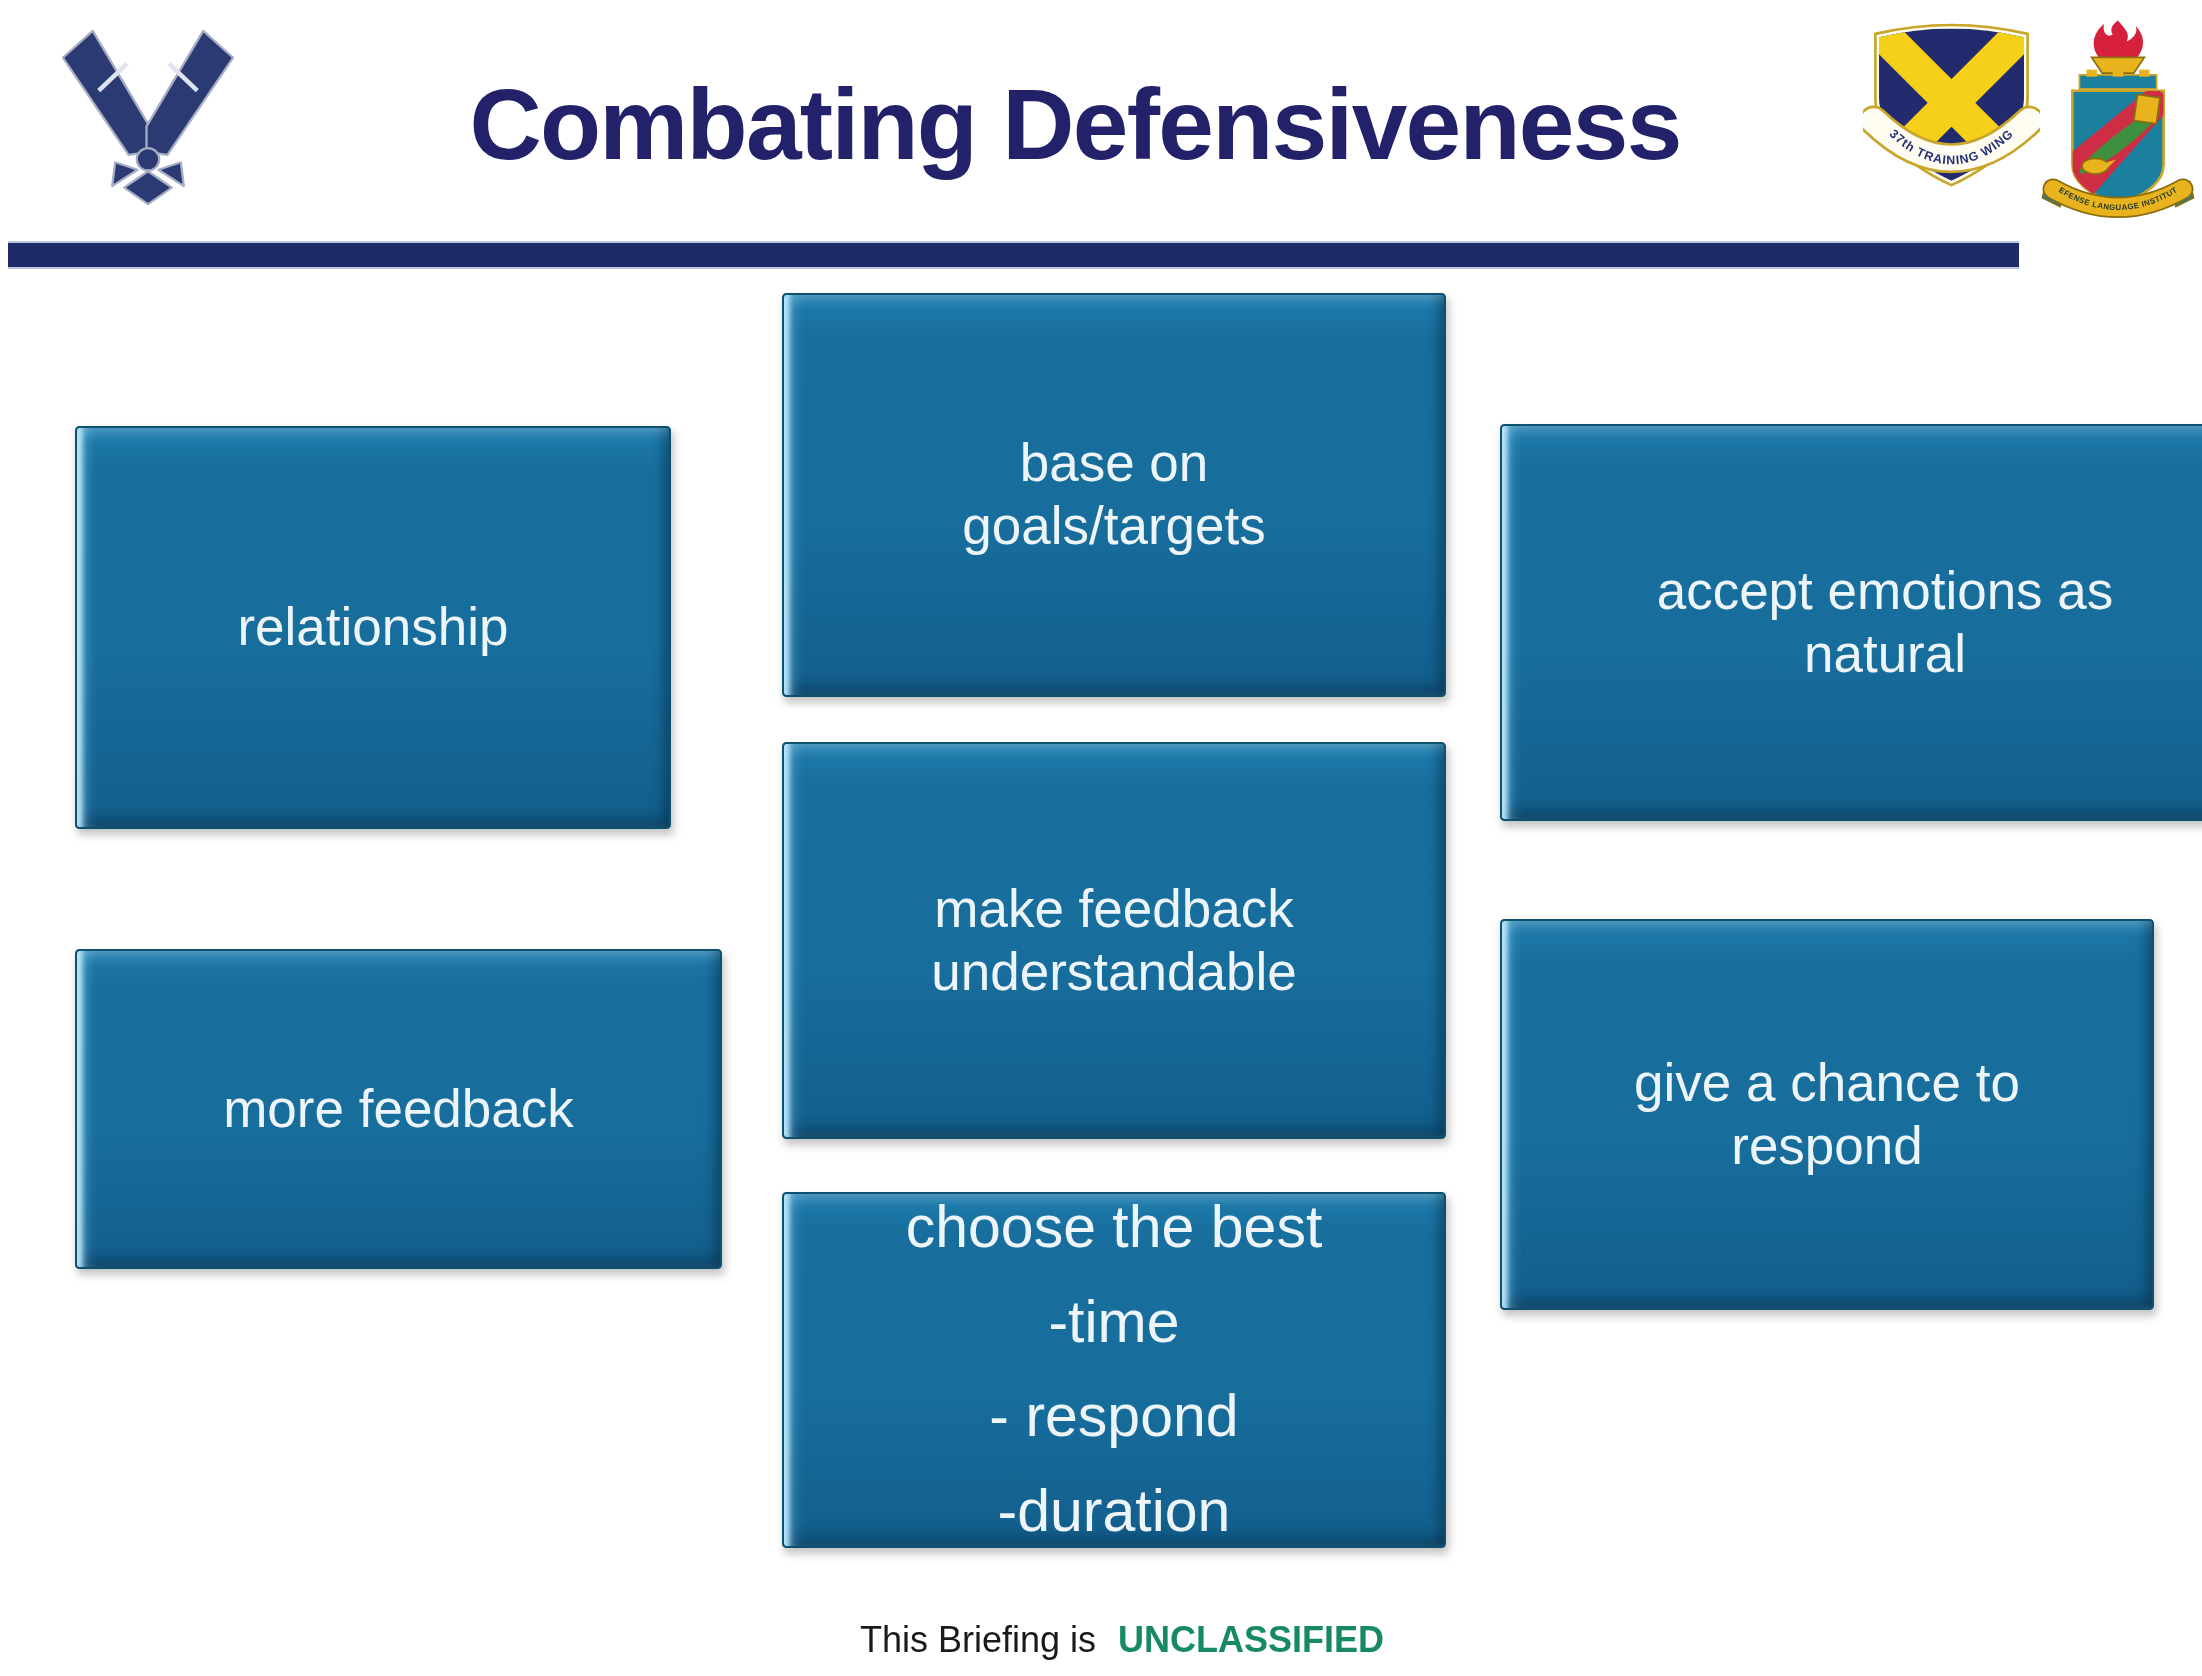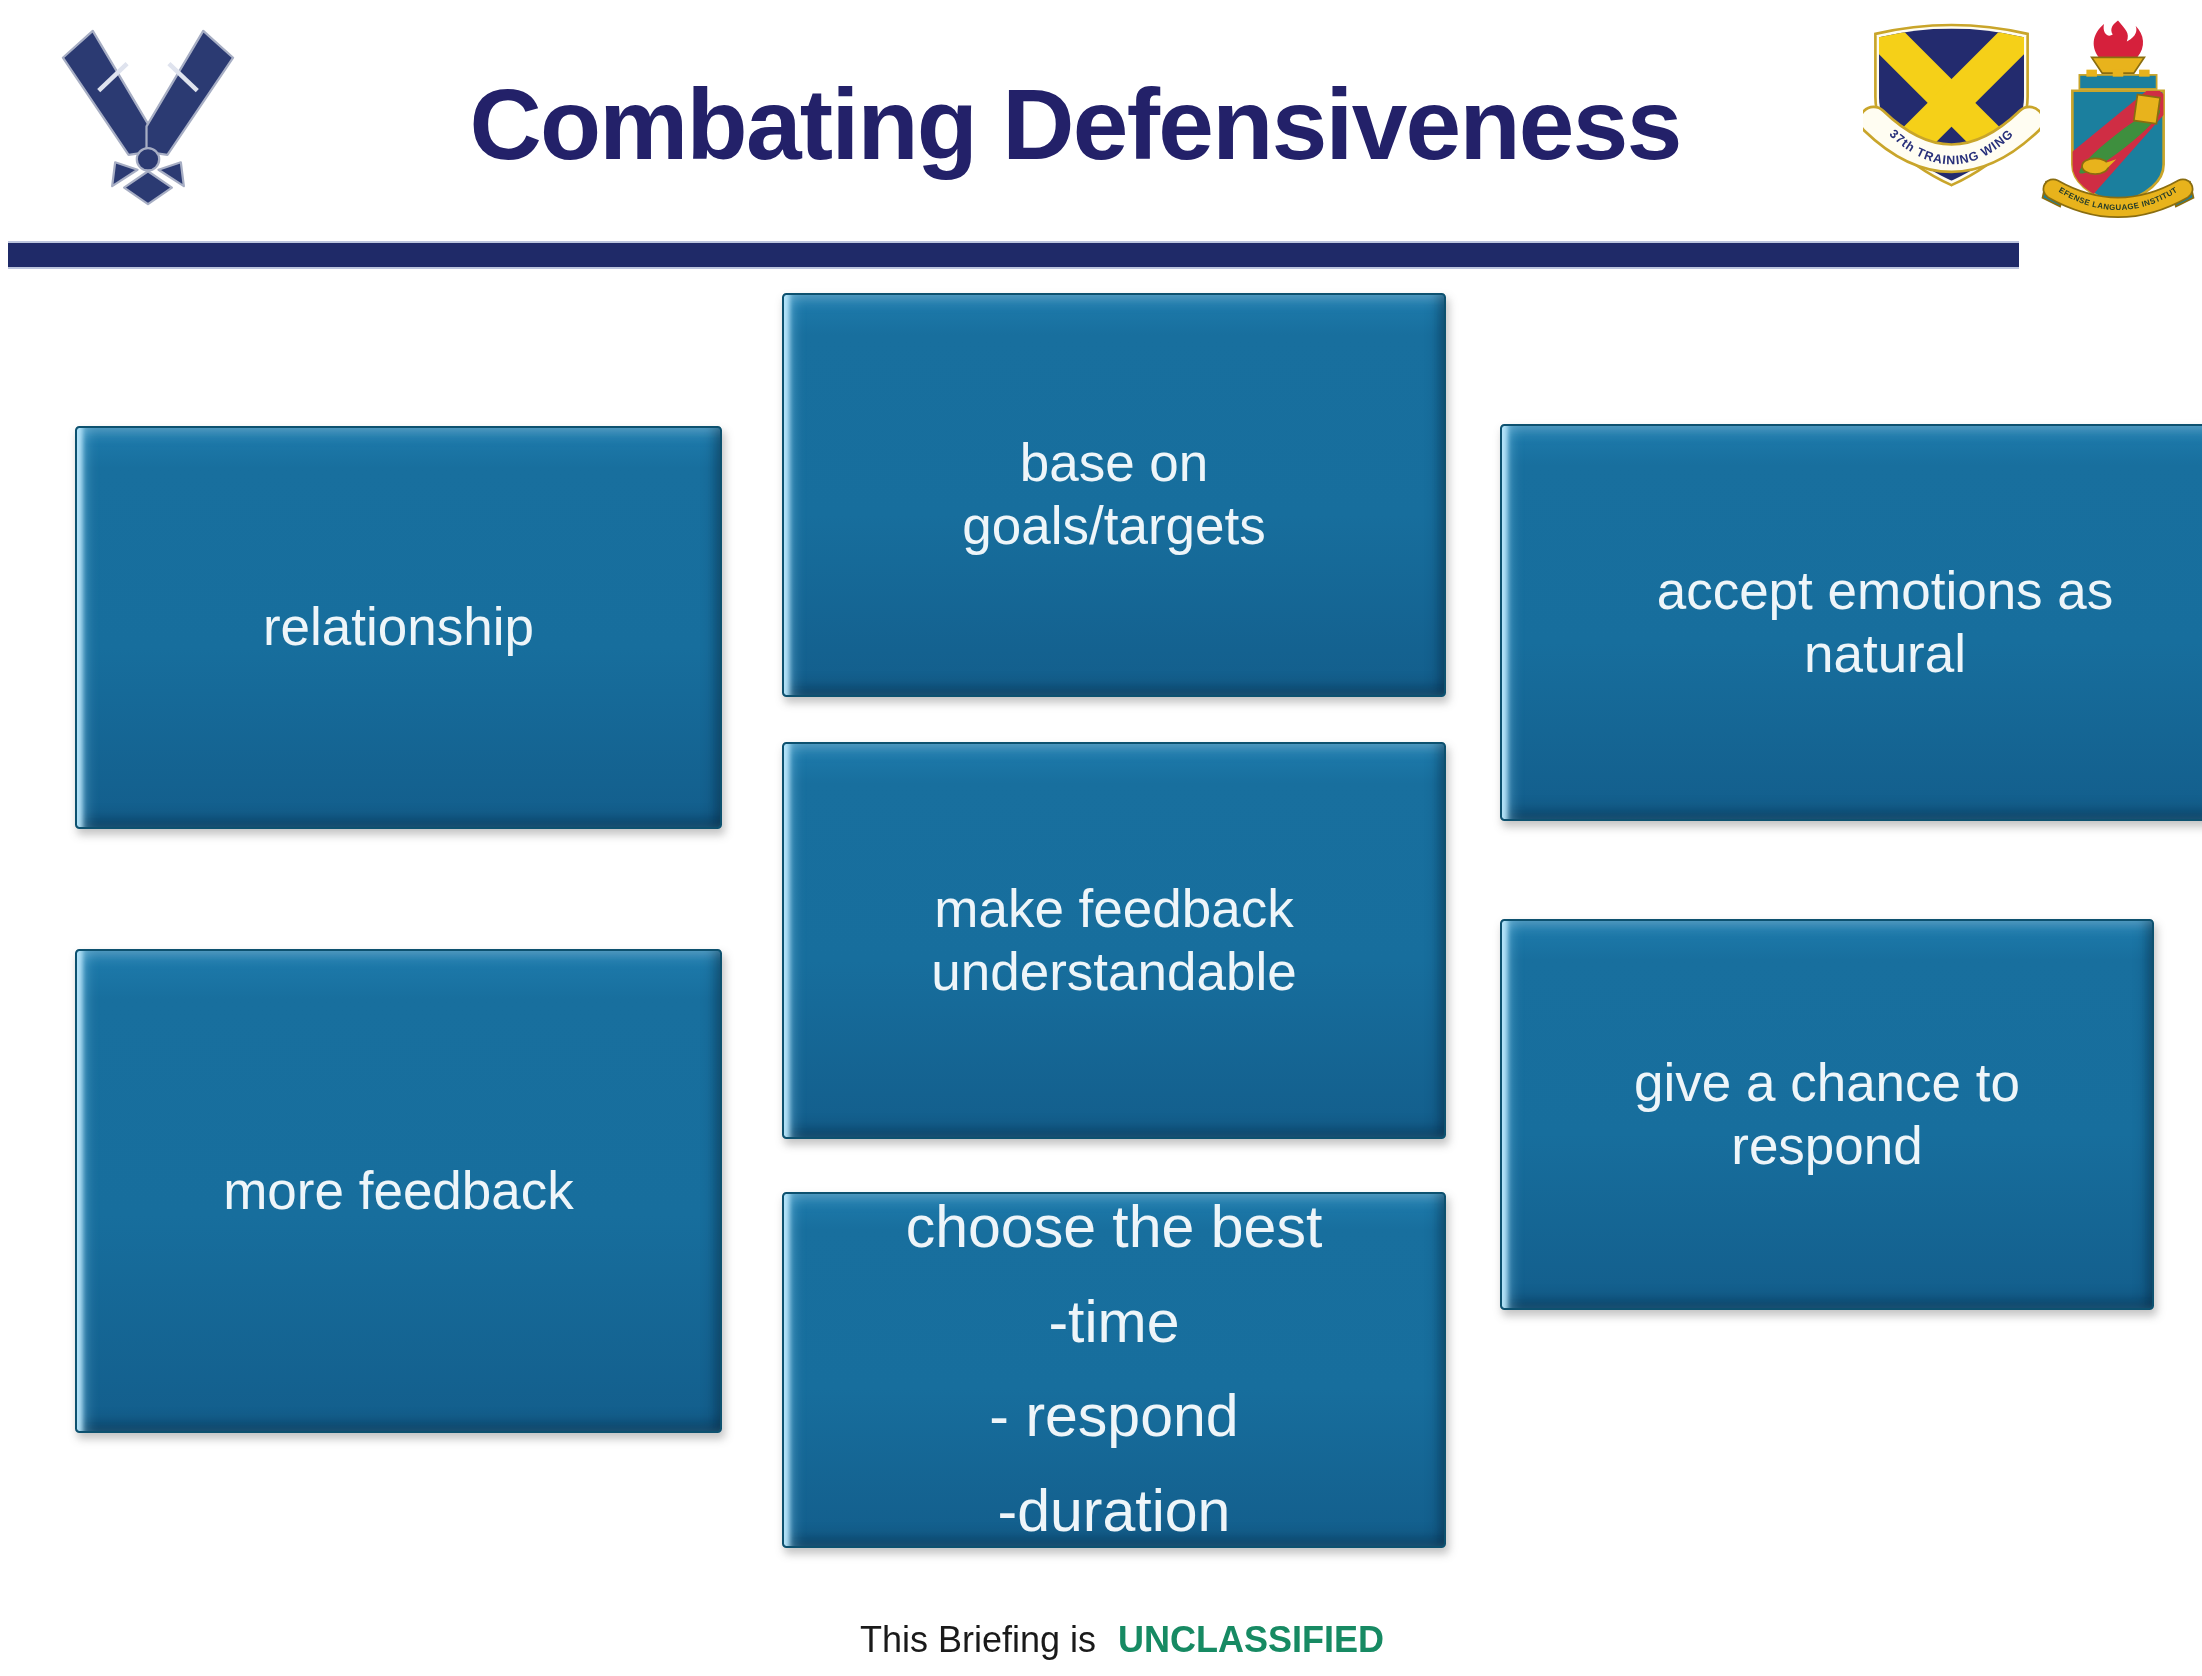--- a/index.html
+++ b/index.html
@@ -135,25 +135,25 @@
     <polygon points="172,188 150,196 156,216 176,206" fill="#1b7f9e" stroke="#8a6d10" stroke-width="2"></polygon>
     <path d="M16,196 Q90,238 164,196" stroke="#8a6d10" fill="none" stroke-width="24" stroke-linecap="round"></path>
     <path d="M16,196 Q90,238 164,196" stroke="#e8b31c" fill="none" stroke-width="20" stroke-linecap="round"></path>
     <text font-size="9" font-weight="bold" fill="#233b2a" letter-spacing="0.5" font-family="Liberation Sans, sans-serif">
       <textPath href="#dliArc" startOffset="50%" text-anchor="middle">DEFENSE LANGUAGE INSTITUTE</textPath>
     </text>
   </svg>
 
   <div class="header-bar"></div>
 
-  <div class="box" style="left:67px;top:426px;width:647px;height:403px;">
+  <div class="box" style="left:67px;top:426px;width:596px;height:403px;">
     <div class="box-text" style="max-width:585px;">relationship</div>
   </div>
 
-  <div class="box" style="left:67px;top:949px;width:647px;height:484px;">
+  <div class="box" style="left:67px;top:949px;width:647px;height:320px;">
     <div class="box-text" style="max-width:585px;">more feedback</div>
   </div>
 
   <div class="box" style="left:774px;top:742px;width:664px;height:397px;">
     <div class="box-text" style="max-width:533px;">make feedback understandable</div>
   </div>
 
   <div class="box" style="left:774px;top:293px;width:664px;height:404px;">
     <div class="box-text" style="max-width:430px;">base on goals/targets</div>
   </div>

